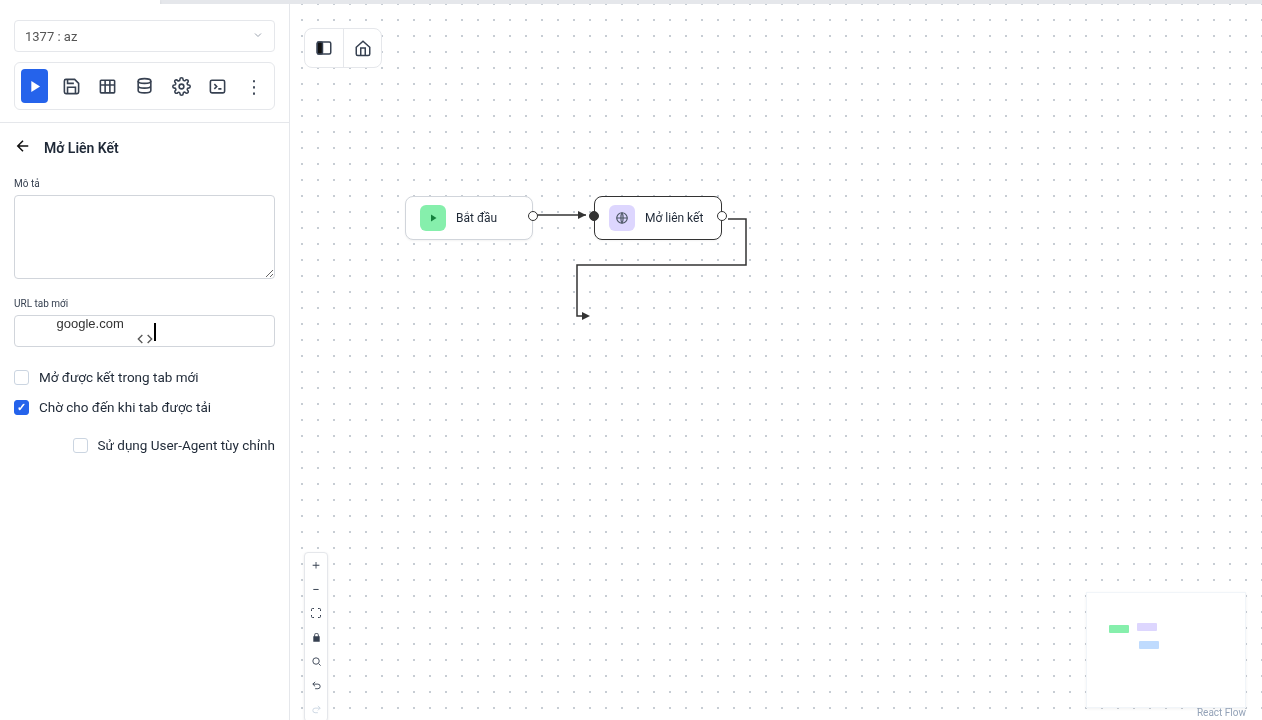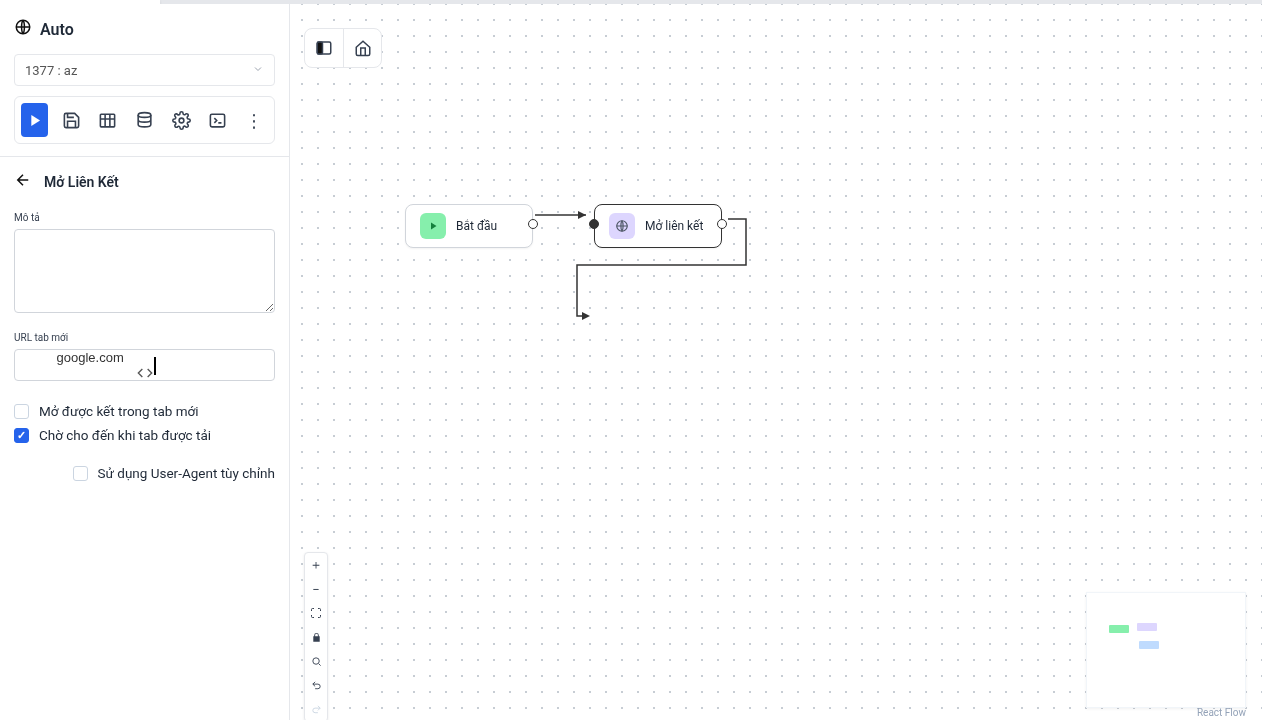--- a/index.html
+++ b/index.html
@@ -121,21 +121,21 @@
     display: flex; align-items: center; justify-content: center;
     cursor: pointer; color: #555;
   }
   .cursor-caret {
     position: absolute;
     width: 2px; height: 18px;
     background: #000;
   }
   .check-row {
     display: flex; align-items: center; gap: 10px;
-    margin-top: 8px;
+    margin-top: 14px;
     font-size: 13.5px;
     color: #1f2937;
   }
   .check-row.first { margin-top: 22px; }
   .ckb {
     width: 15px; height: 15px;
     border: 1.5px solid #cbd5e1;
     border-radius: 3px;
     display: flex; align-items: center; justify-content: center;
     cursor: pointer;
@@ -180,21 +180,20 @@
   .node {
     position: absolute;
     background: #fff;
     border-radius: 8px;
     border: 1px solid #d1d5db;
     display: flex; align-items: center; gap: 10px;
     padding: 8px 14px;
     font-size: 12px;
     box-shadow: 0 1px 2px rgba(0,0,0,0.05);
     cursor: pointer;
-    margin-top: 8px;
   }
   .node .nicon {
     width: 26px; height: 26px;
     border-radius: 6px;
     display: flex; align-items: center; justify-content: center;
   }
   .node .nicon.green { background: #86efac; }
   .node .nicon.purple { background: #ddd6fe; }
   .node .nicon.blue { background: #bfdbfe; }
   .node.selected {
@@ -262,29 +261,20 @@
 </style>
 </head>
 <body>
 
 <div class="topband">
   <div class="tab-visible"></div>
 </div>
 
 <div class="sidebar">
 
-  <div class="app-title">
-    <span>
-      <svg viewBox="0 0 24 24" fill="none" stroke="#111" stroke-width="2">
-        <circle cx="12" cy="12" r="9"></circle>
-          <path d="M3 12h18M12 3c2.5 3 2.5 15 0 18M12 3c-2.5 3-2.5 15 0 18"></path>
-      </svg>
-    </span>
-    <span>Auto</span>
-  </div>
 
   <div class="project-select">
     <span>1377 : az</span>
     <span style="color:#9ca3af;">
       <svg width="12" height="12" viewBox="0 0 24 24" fill="none" stroke="currentColor" stroke-width="2">
           <path d="M6 9l6 6 6-6"></path>
         </svg>
     </span>
   </div>
 

